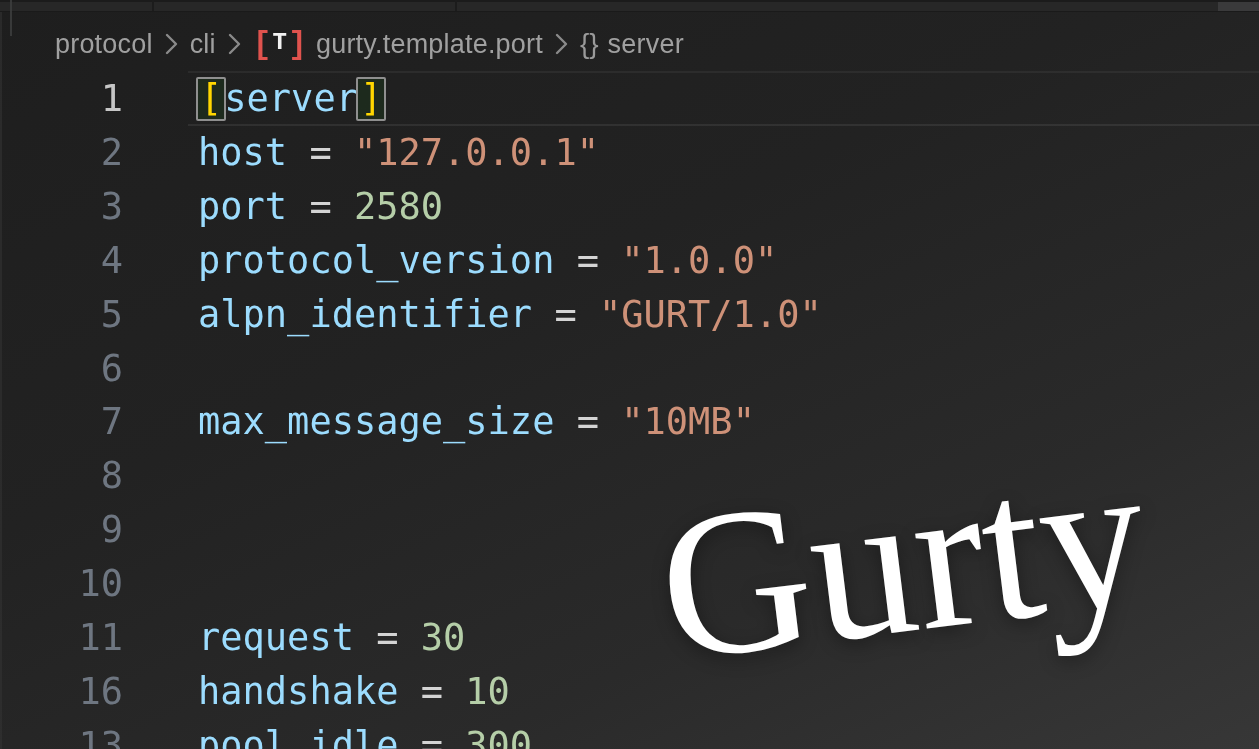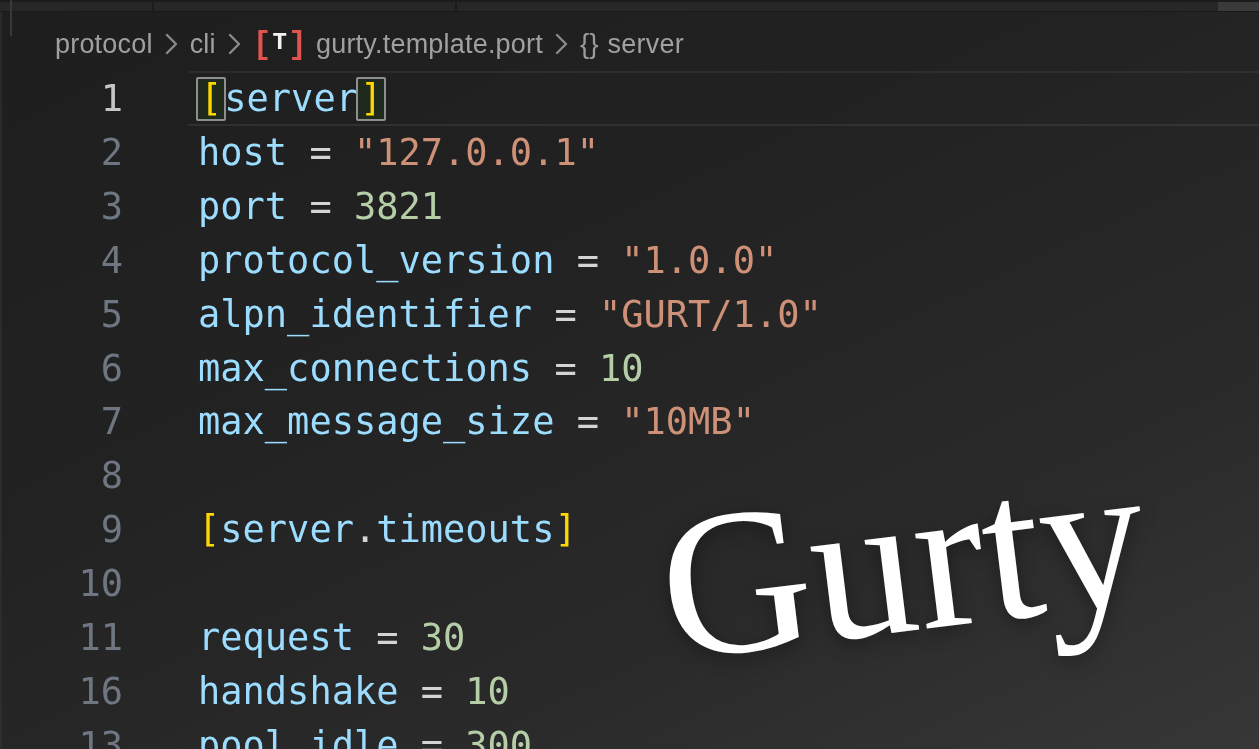--- a/index.html
+++ b/index.html
@@ -113,45 +113,43 @@
       <div class="line active">
         <span class="ln">1</span>
         <span class="lc"><span class="box"><span class="tok-b">[</span></span><span class="tok-k">server</span><span class="box"><span class="tok-b">]</span></span></span>
       </div>
       <div class="line">
         <span class="ln">2</span>
         <span class="lc"><span class="tok-k">host</span><span class="tok-o"> = </span><span class="tok-s">"127.0.0.1"</span></span>
       </div>
       <div class="line">
         <span class="ln">3</span>
-        <span class="lc"><span class="tok-k">port</span><span class="tok-o"> = </span><span class="tok-n">3821</span></span>
+        <span class="lc"><span class="tok-k">port</span><span class="tok-o"> = </span><span class="tok-n">2580</span></span>
       </div>
       <div class="line">
         <span class="ln">4</span>
         <span class="lc"><span class="tok-k">protocol_version</span><span class="tok-o"> = </span><span class="tok-s">"1.0.0"</span></span>
       </div>
       <div class="line">
         <span class="ln">5</span>
         <span class="lc"><span class="tok-k">alpn_identifier</span><span class="tok-o"> = </span><span class="tok-s">"GURT/1.0"</span></span>
       </div>
       <div class="line">
         <span class="ln">6</span>
-        <span class="lc"><span class="tok-k">max_connections</span><span class="tok-o"> = </span><span class="tok-n">10</span></span>
       </div>
       <div class="line">
         <span class="ln">7</span>
         <span class="lc"><span class="tok-k">max_message_size</span><span class="tok-o"> = </span><span class="tok-s">"10MB"</span></span>
       </div>
       <div class="line">
         <span class="ln">8</span>
         <span class="lc"></span>
       </div>
       <div class="line">
         <span class="ln">9</span>
-        <span class="lc"><span class="tok-b">[</span><span class="tok-k">server</span><span class="tok-o">.</span><span class="tok-k">timeouts</span><span class="tok-b">]</span></span>
       </div>
       <div class="line">
         <span class="ln">10</span>
       </div>
       <div class="line">
         <span class="ln">11</span>
         <span class="lc"><span class="tok-k">request</span><span class="tok-o"> = </span><span class="tok-n">30</span></span>
       </div>
       <div class="line">
         <span class="ln">16</span>

